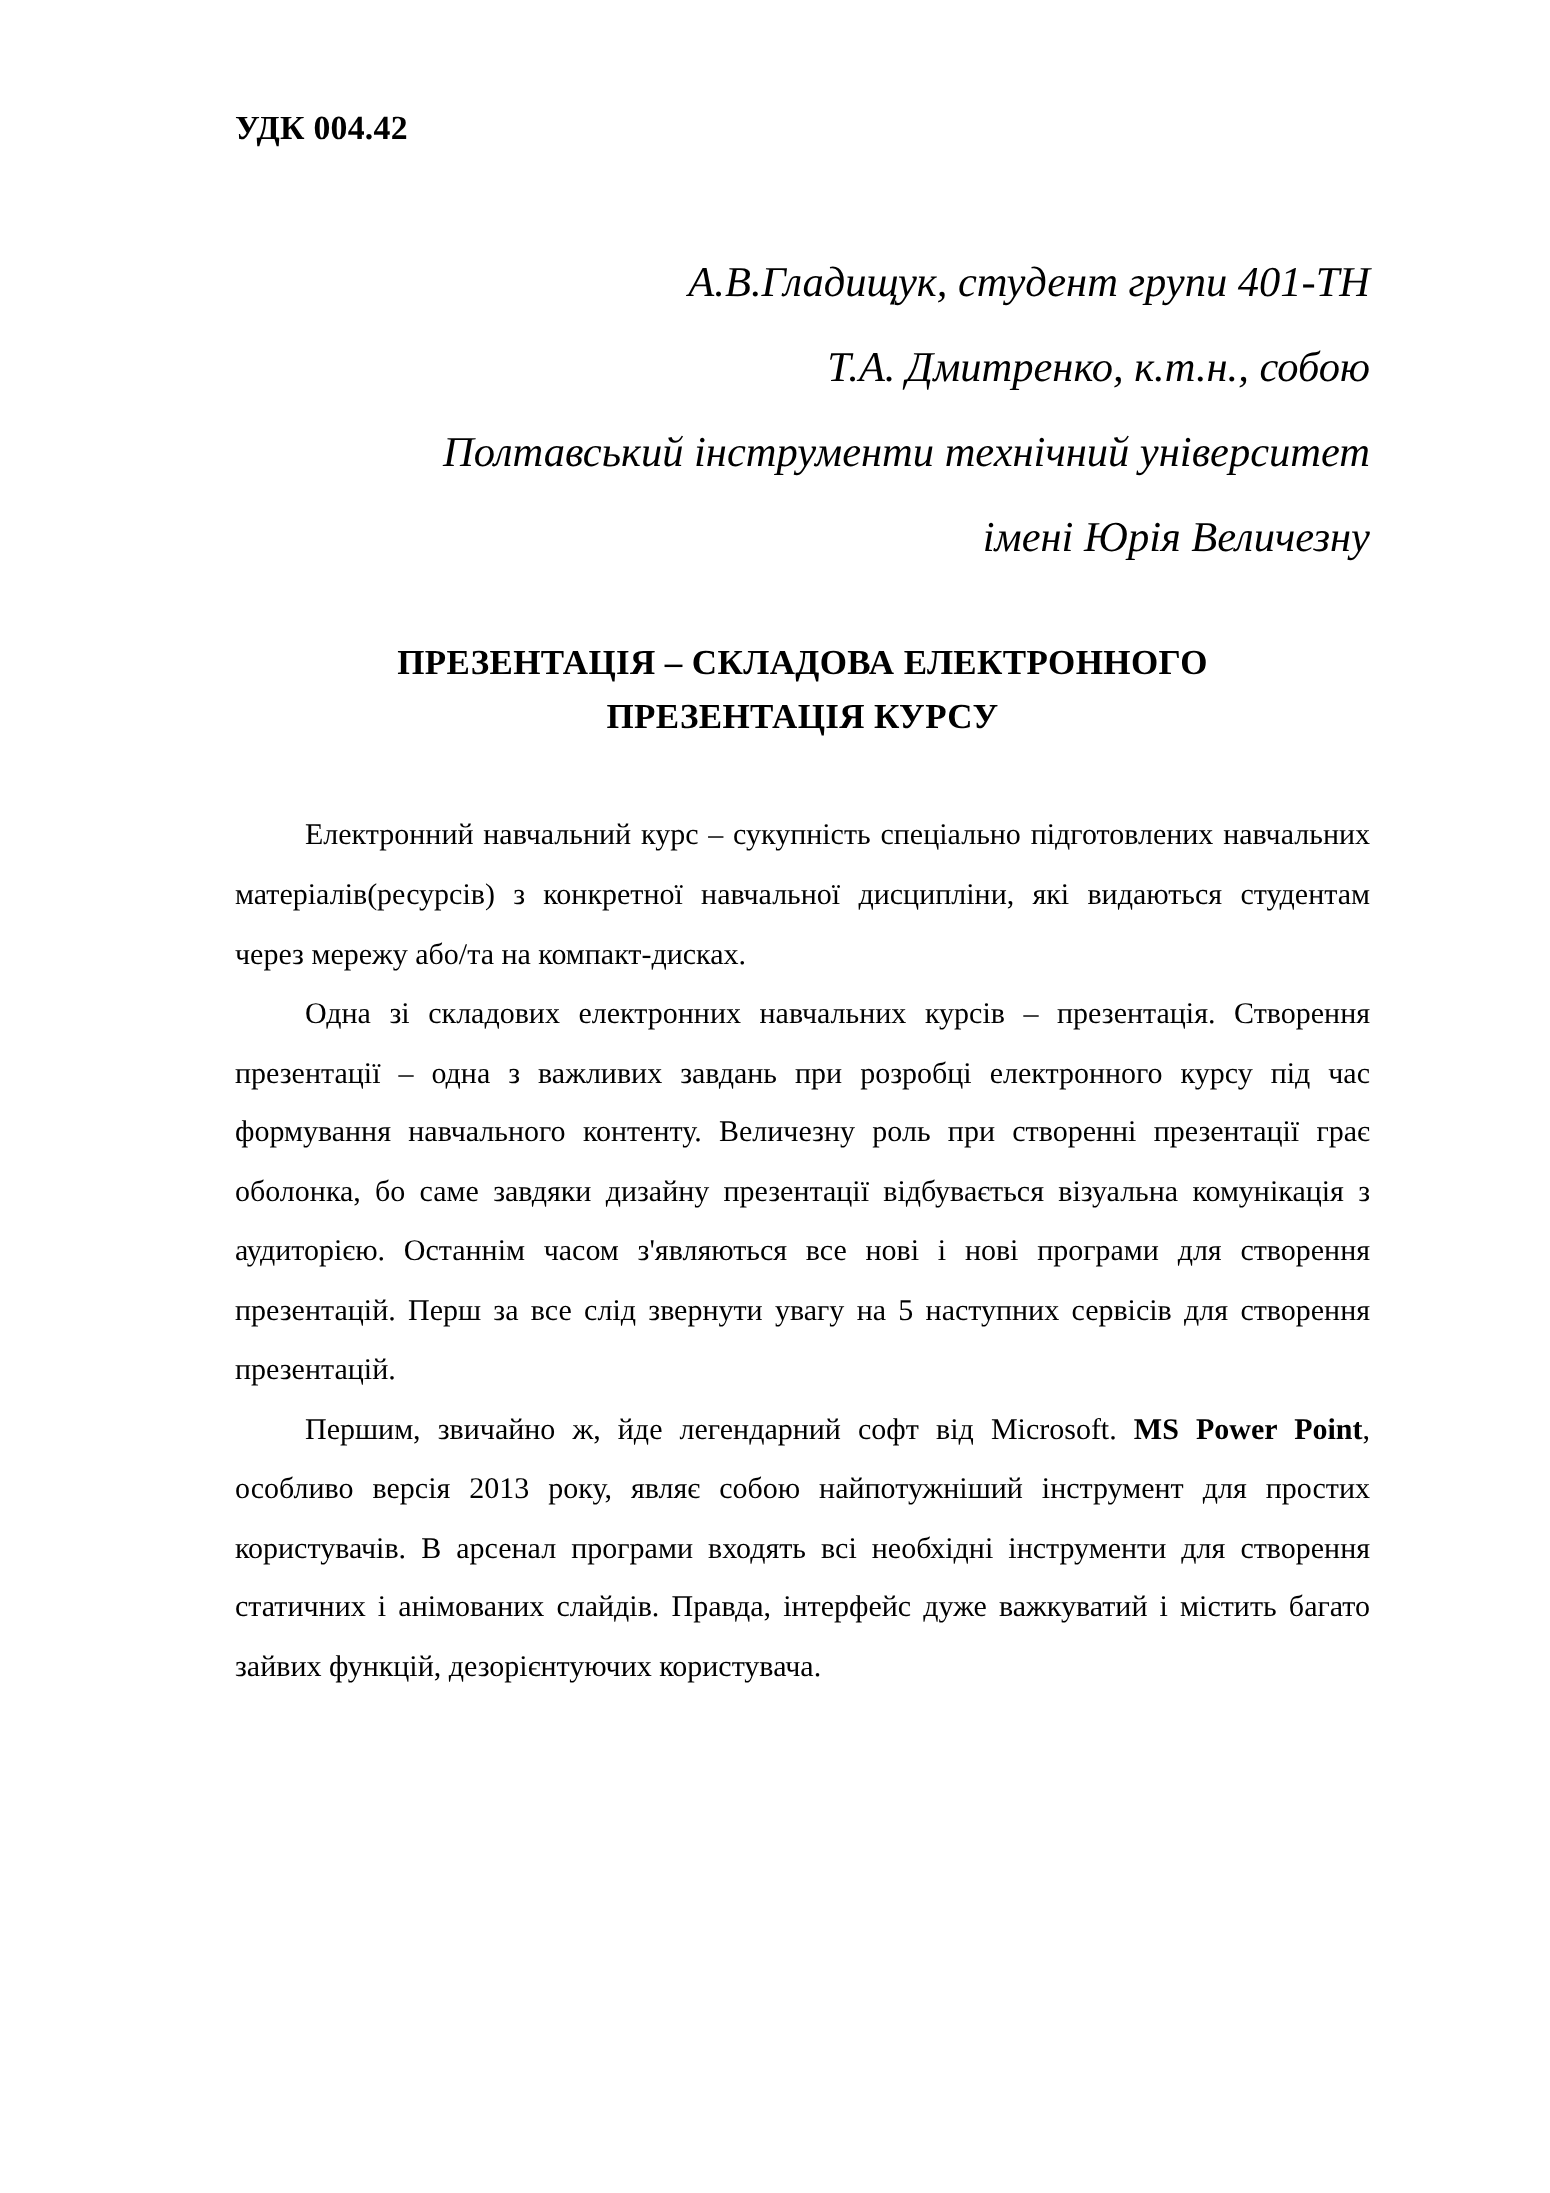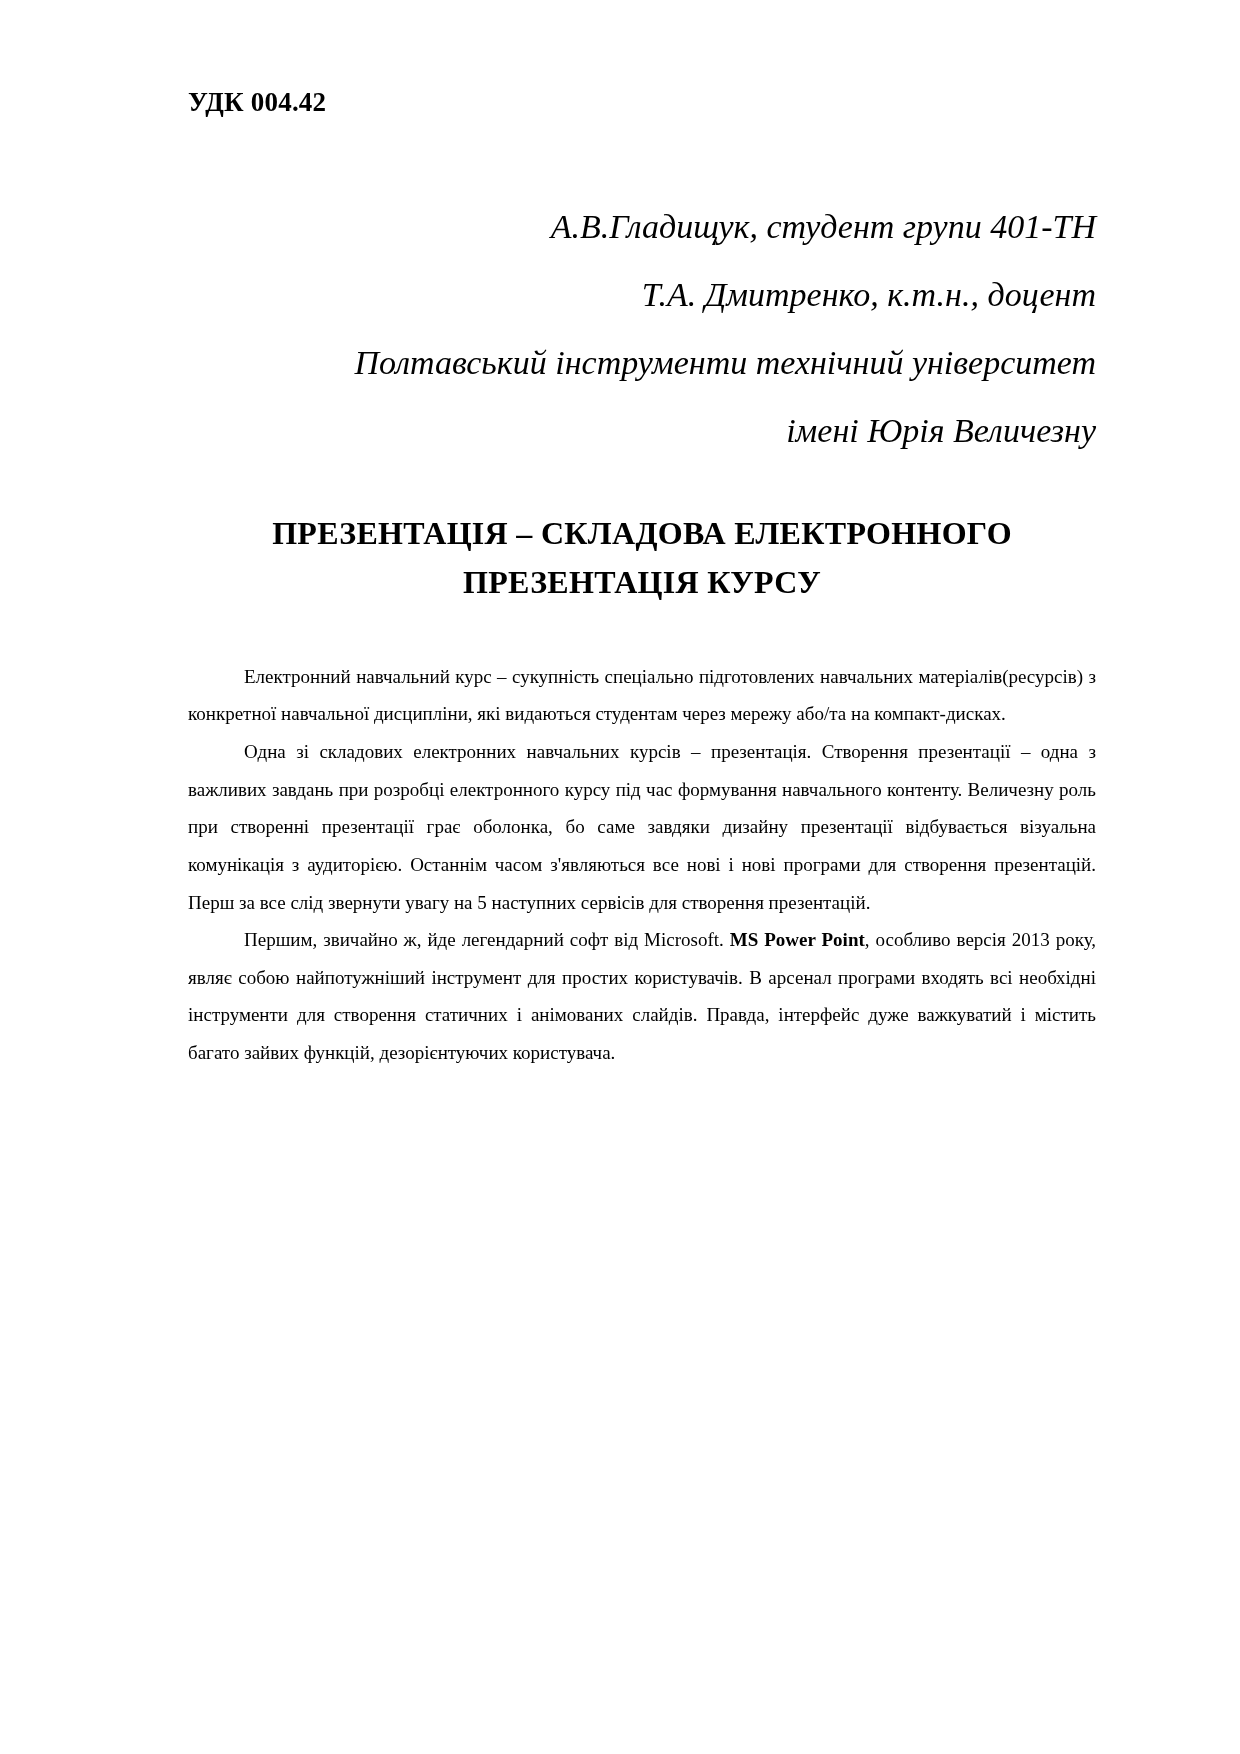--- a/index.html
+++ b/index.html
@@ -45,30 +45,30 @@
   .authors .line {
     display: block;
     white-space: nowrap;
   }
 
   
   .doc-title {
     margin-top: 44px;
     text-align: center;
     font-weight: bold;
-    font-size: 32px;
+    font-size: 28px;
     line-height: 1.55;
     letter-spacing: 0.3px;
   }
   .doc-title .tline { display: block; }
 
   
   .body-text {
     margin-top: 50px;
-    font-size: 19px;
+    font-size: 24px;
     line-height: 1.98;
     text-align: justify;
     text-justify: inter-word;
     -webkit-hyphens: none;
     hyphens: none;
   }
   .body-text p {
     margin: 0;
     text-indent: 56px;
   }
@@ -82,21 +82,21 @@
 </head>
 <body>
 
 <div class="page">
   <div class="content">
 
     <div class="udk">УДК 004.42</div>
 
     <div class="authors">
       <span class="line">А.В.Гладищук, студент групи 401-ТН</span>
-      <span class="line">Т.А. Дмитренко, к.т.н., доцент</span>
+      <span class="line">Т.А. Дмитренко, к.т.н., собою</span>
       <span class="line">Полтавський інструменти технічний університет</span>
       <span class="line">імені Юрія Величезну</span>
     </div>
 
     <h1 class="doc-title">
       <span class="tline">ПРЕЗЕНТАЦІЯ – СКЛАДОВА ЕЛЕКТРОННОГО</span>
       <span class="tline">ПРЕЗЕНТАЦІЯ КУРСУ</span>
     </h1>
 
     <div class="body-text">

